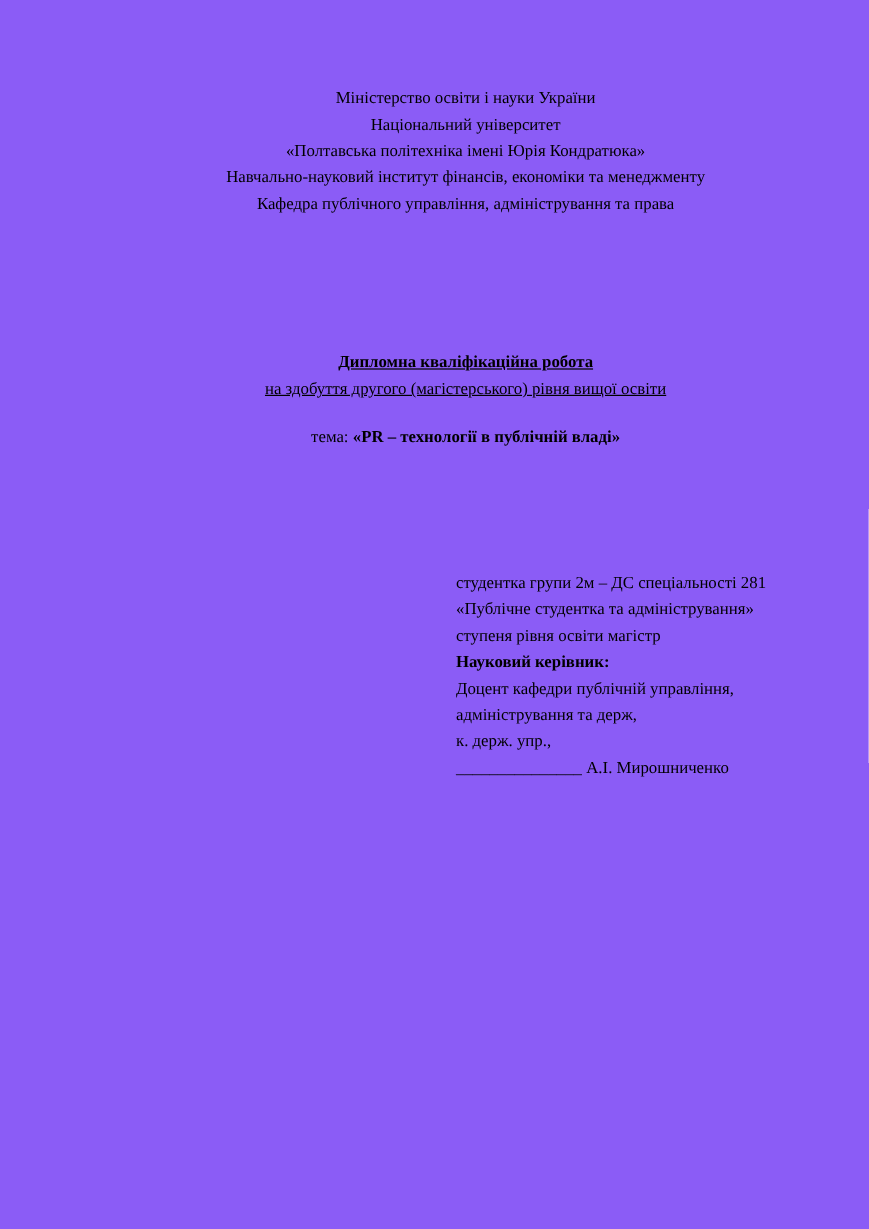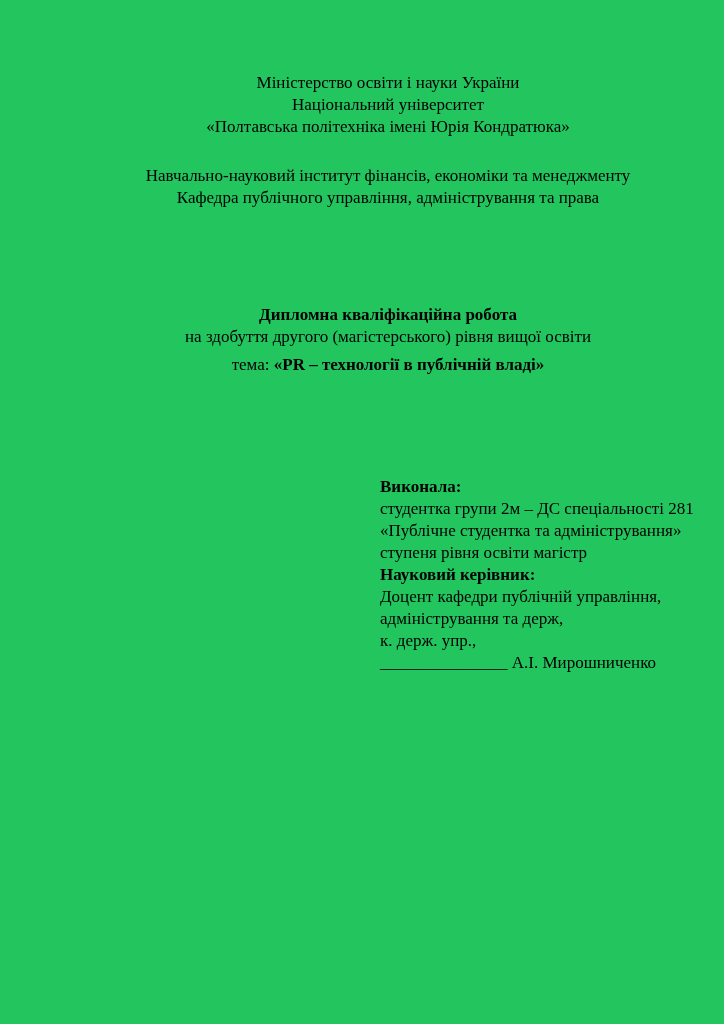--- a/index.html
+++ b/index.html
@@ -4,37 +4,37 @@
 <style>
   html, body {
     margin: 0;
     padding: 0;
     background: #ffffff;
   }
   .page {
     position: relative;
     width: 724px;
     height: 1024px;
-    background: #22c55e;
+    background: #8b5cf6;
     color: #000000;
     font-family: "Liberation Serif", "DejaVu Serif", serif;
-    font-size: 17px;
+    font-size: 14px;
     line-height: 22px;
     overflow: hidden;
   }
   .block {
     position: absolute;
     left: 80px;
     right: 28px;
   }
   .centered { text-align: center; }
   .bold { font-weight: bold; }
   .ministry-block { top: 72px; }
-  .institute-block { top: 165px; }
-  .worktype-block { top: 304px; }
+  .institute-block { top: 138px; }
+  .worktype-block { top: 292px; text-decoration: underline; }
   .topic-block { top: 354px; }
   .executor-block {
     top: 476px;
     left: 380px;
     right: auto;
     width: 330px;
     text-align: left;
   }
   .footer-block { top: 918px; }
   .line { white-space: nowrap; }
@@ -58,21 +58,20 @@
   <div class="block centered worktype-block">
     <div class="line bold">Дипломна кваліфікаційна робота</div>
     <div class="line">на здобуття другого (магістерського) рівня вищої освіти</div>
   </div>
 
   <div class="block centered topic-block">
     <span>тема: </span><span class="bold">«PR – технології в публічній владі»</span>
   </div>
 
   <div class="block executor-block">
-    <div class="line bold">Виконала:</div>
     <div class="line">студентка групи 2м – ДС спеціальності 281</div>
     <div class="line">«Публічне студентка та адміністрування»</div>
     <div class="line">ступеня рівня освіти магістр</div>
     <div class="line bold">Науковий керівник:</div>
     <div class="line">Доцент кафедри публічній управління,</div>
     <div class="line">адміністрування та держ,</div>
     <div class="line">к. держ. упр.,</div>
     <div class="line">_______________ А.І. Мирошниченко</div>
   </div>
 

